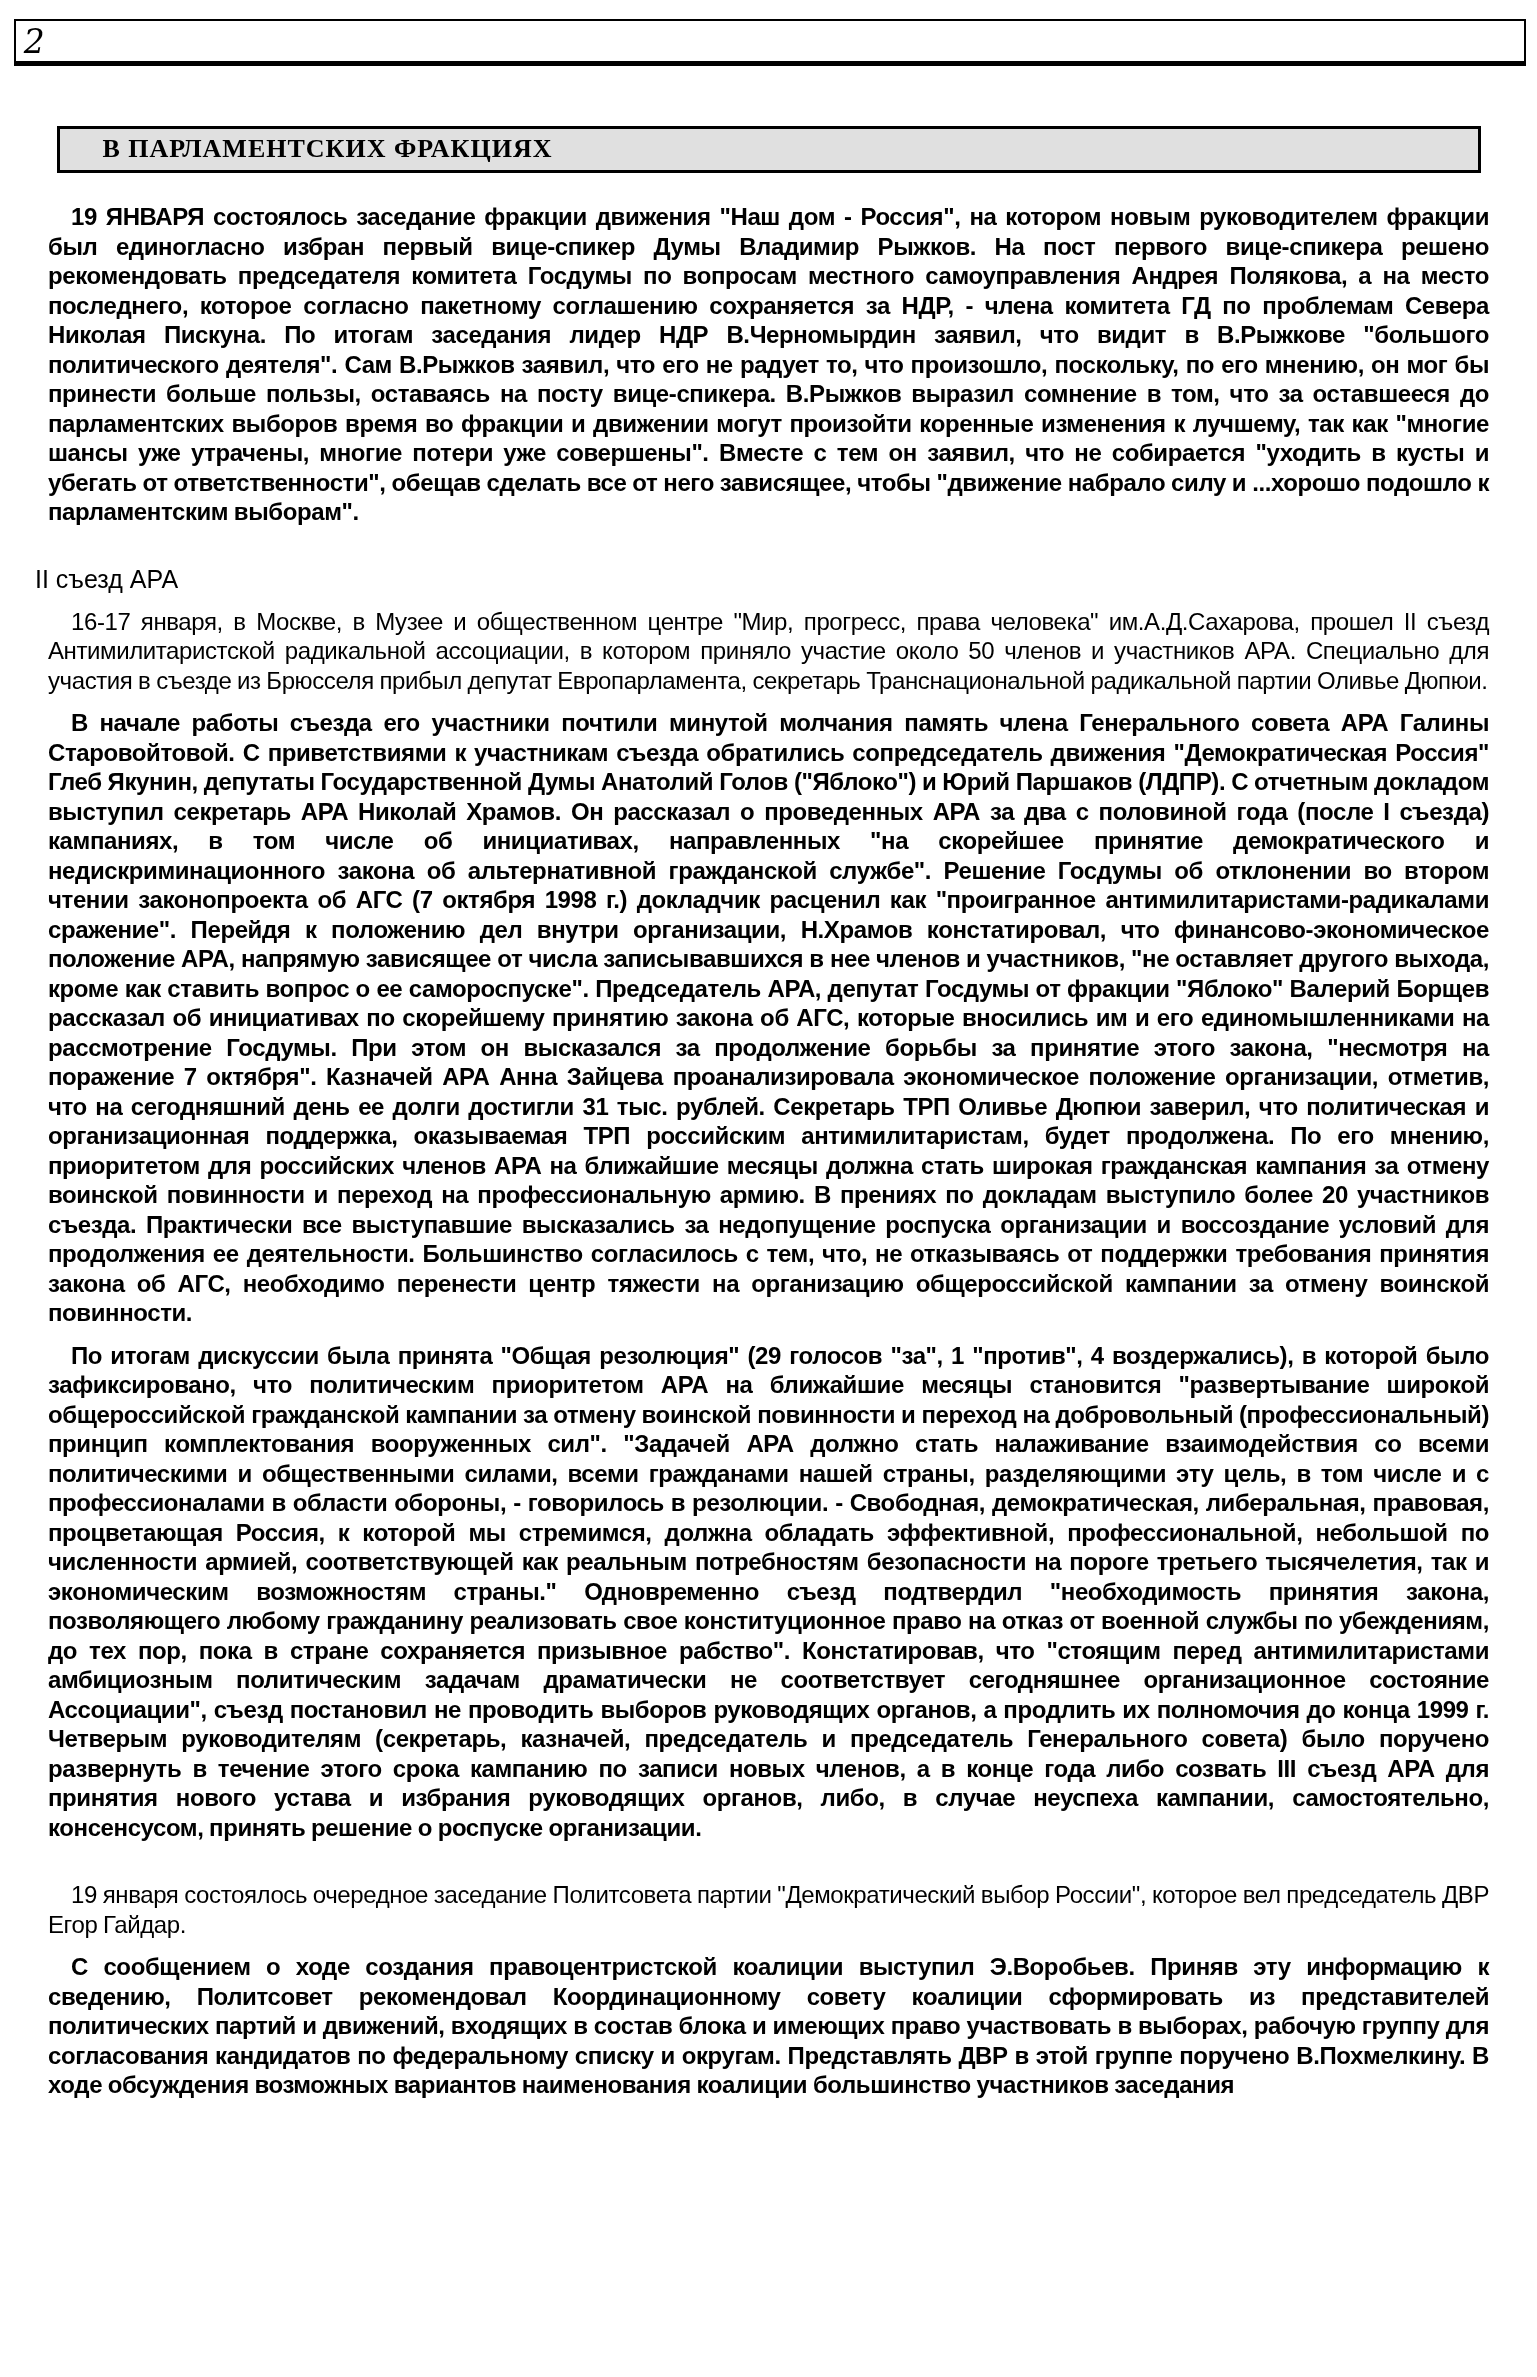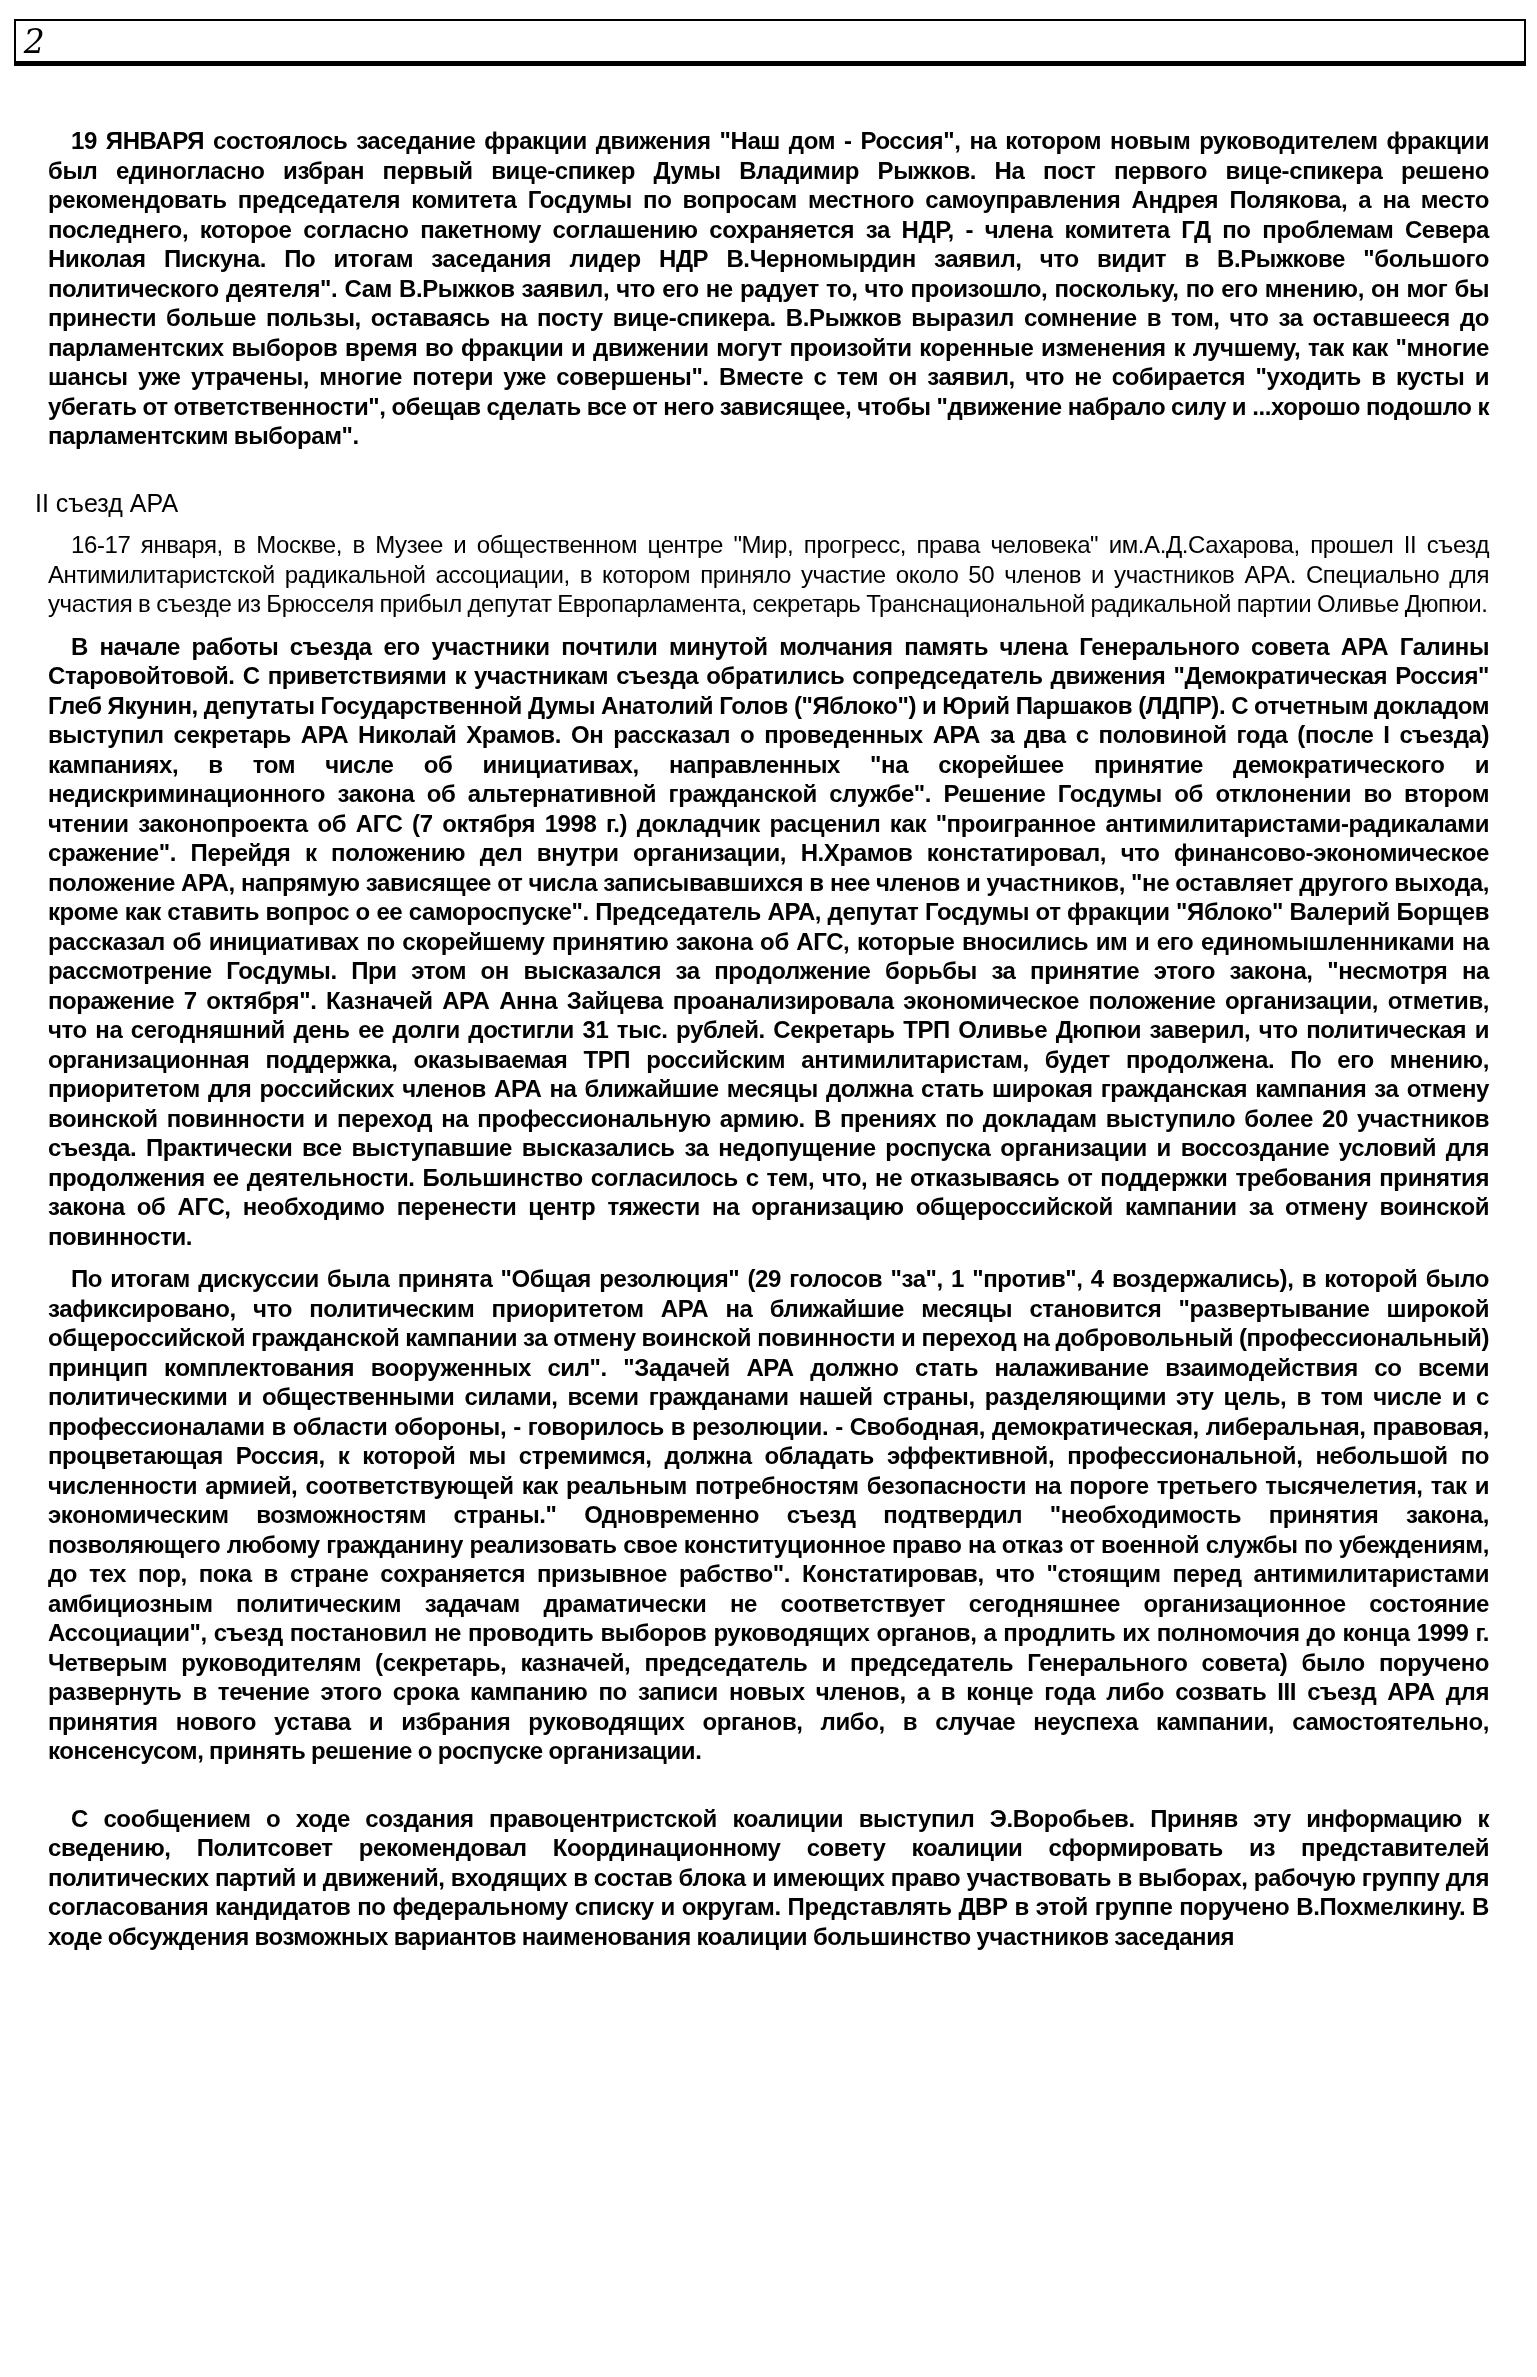--- a/index.html
+++ b/index.html
@@ -83,29 +83,31 @@
 </style>
 </head>
 <body>
 
 <header class="page-header">
   <span class="page-number">2</span>
 </header>
 
 <main class="content">
     <section class="section">
+      <div class="section-box">В ПАРЛАМЕНТСКИХ ФРАКЦИЯХ</div>
       <div class="article">
         <p class="para bold">19 ЯНВАРЯ состоялось заседание фракции движения "Наш дом - Россия", на котором новым руководителем фракции был единогласно избран первый вице-спикер Думы Владимир Рыжков. На пост первого вице-спикера решено рекомендовать председателя комитета Госдумы по вопросам местного самоуправления Андрея Полякова, а на место последнего, которое согласно пакетному соглашению сохраняется за НДР, - члена комитета ГД по проблемам Севера Николая Пискуна. По итогам заседания лидер НДР В.Черномырдин заявил, что видит в В.Рыжкове "большого политического деятеля". Сам В.Рыжков заявил, что его не радует то, что произошло, поскольку, по его мнению, он мог бы принести больше пользы, оставаясь на посту вице-спикера. В.Рыжков выразил сомнение в том, что за оставшееся до парламентских выборов время во фракции и движении могут произойти коренные изменения к лучшему, так как "многие шансы уже утрачены, многие потери уже совершены". Вместе с тем он заявил, что не собирается "уходить в кусты и убегать от ответственности", обещав сделать все от него зависящее, чтобы "движение набрало силу и ...хорошо подошло к парламентским выборам".</p>
       </div>
     </section>
     <section class="section">
       <div class="article">
         <h2 class="article-title">II съезд АРА</h2>
         <p class="para">16-17 января, в Москве, в Музее и общественном центре "Мир, прогресс, права человека" им.А.Д.Сахарова, прошел II съезд Антимилитаристской радикальной ассоциации, в котором приняло участие около 50 членов и участников АРА. Специально для участия в съезде из Брюсселя прибыл депутат Европарламента, секретарь Транснациональной радикальной партии Оливье Дюпюи.</p>
         <p class="para bold">В начале работы съезда его участники почтили минутой молчания память члена Генерального совета АРА Галины Старовойтовой. С приветствиями к участникам съезда обратились сопредседатель движения "Демократическая Россия" Глеб Якунин, депутаты Государственной Думы Анатолий Голов ("Яблоко") и Юрий Паршаков (ЛДПР). С отчетным докладом выступил секретарь АРА Николай Храмов. Он рассказал о проведенных АРА за два с половиной года (после I съезда) кампаниях, в том числе об инициативах, направленных "на скорейшее принятие демократического и недискриминационного закона об альтернативной гражданской службе". Решение Госдумы об отклонении во втором чтении законопроекта об АГС (7 октября 1998 г.) докладчик расценил как "проигранное антимилитаристами-радикалами сражение". Перейдя к положению дел внутри организации, Н.Храмов констатировал, что финансово-экономическое положение АРА, напрямую зависящее от числа записывавшихся в нее членов и участников, "не оставляет другого выхода, кроме как ставить вопрос о ее самороспуске". Председатель АРА, депутат Госдумы от фракции "Яблоко" Валерий Борщев рассказал об инициативах по скорейшему принятию закона об АГС, которые вносились им и его единомышленниками на рассмотрение Госдумы. При этом он высказался за продолжение борьбы за принятие этого закона, "несмотря на поражение 7 октября". Казначей АРА Анна Зайцева проанализировала экономическое положение организации, отметив, что на сегодняшний день ее долги достигли 31 тыс. рублей. Секретарь ТРП Оливье Дюпюи заверил, что политическая и организационная поддержка, оказываемая ТРП российским антимилитаристам, будет продолжена. По его мнению, приоритетом для российских членов АРА на ближайшие месяцы должна стать широкая гражданская кампания за отмену воинской повинности и переход на профессиональную армию. В прениях по докладам выступило более 20 участников съезда. Практически все выступавшие высказались за недопущение роспуска организации и воссоздание условий для продолжения ее деятельности. Большинство согласилось с тем, что, не отказываясь от поддержки требования принятия закона об АГС, необходимо перенести центр тяжести на организацию общероссийской кампании за отмену воинской повинности.</p>
         <p class="para bold">По итогам дискуссии была принята "Общая резолюция" (29 голосов "за", 1 "против", 4 воздержались), в которой было зафиксировано, что политическим приоритетом АРА на ближайшие месяцы становится "развертывание широкой общероссийской гражданской кампании за отмену воинской повинности и переход на добровольный (профессиональный) принцип комплектования вооруженных сил". "Задачей АРА должно стать налаживание взаимодействия со всеми политическими и общественными силами, всеми гражданами нашей страны, разделяющими эту цель, в том числе и с профессионалами в области обороны, - говорилось в резолюции. - Свободная, демократическая, либеральная, правовая, процветающая Россия, к которой мы стремимся, должна обладать эффективной, профессиональной, небольшой по численности армией, соответствующей как реальным потребностям безопасности на пороге третьего тысячелетия, так и экономическим возможностям страны." Одновременно съезд подтвердил "необходимость принятия закона, позволяющего любому гражданину реализовать свое конституционное право на отказ от военной службы по убеждениям, до тех пор, пока в стране сохраняется призывное рабство". Констатировав, что "стоящим перед антимилитаристами амбициозным политическим задачам драматически не соответствует сегодняшнее организационное состояние Ассоциации", съезд постановил не проводить выборов руководящих органов, а продлить их полномочия до конца 1999 г. Четверым руководителям (секретарь, казначей, председатель и председатель Генерального совета) было поручено развернуть в течение этого срока кампанию по записи новых членов, а в конце года либо созвать III съезд АРА для принятия нового устава и избрания руководящих органов, либо, в случае неуспеха кампании, самостоятельно, консенсусом, принять решение о роспуске организации.</p>
       </div>
       <div class="article">
+        <p class="para">19 января состоялось очередное заседание Политсовета партии "Демократический выбор России", которое вел председатель ДВР Егор Гайдар.</p>
         <p class="para bold">С сообщением о ходе создания правоцентристской коалиции выступил Э.Воробьев. Приняв эту информацию к сведению, Политсовет рекомендовал Координационному совету коалиции сформировать из представителей политических партий и движений, входящих в состав блока и имеющих право участвовать в выборах, рабочую группу для согласования кандидатов по федеральному списку и округам. Представлять ДВР в этой группе поручено В.Похмелкину. В ходе обсуждения возможных вариантов наименования коалиции большинство участников заседания</p>
       </div>
     </section>
   </main>
 
 
 </body></html>

